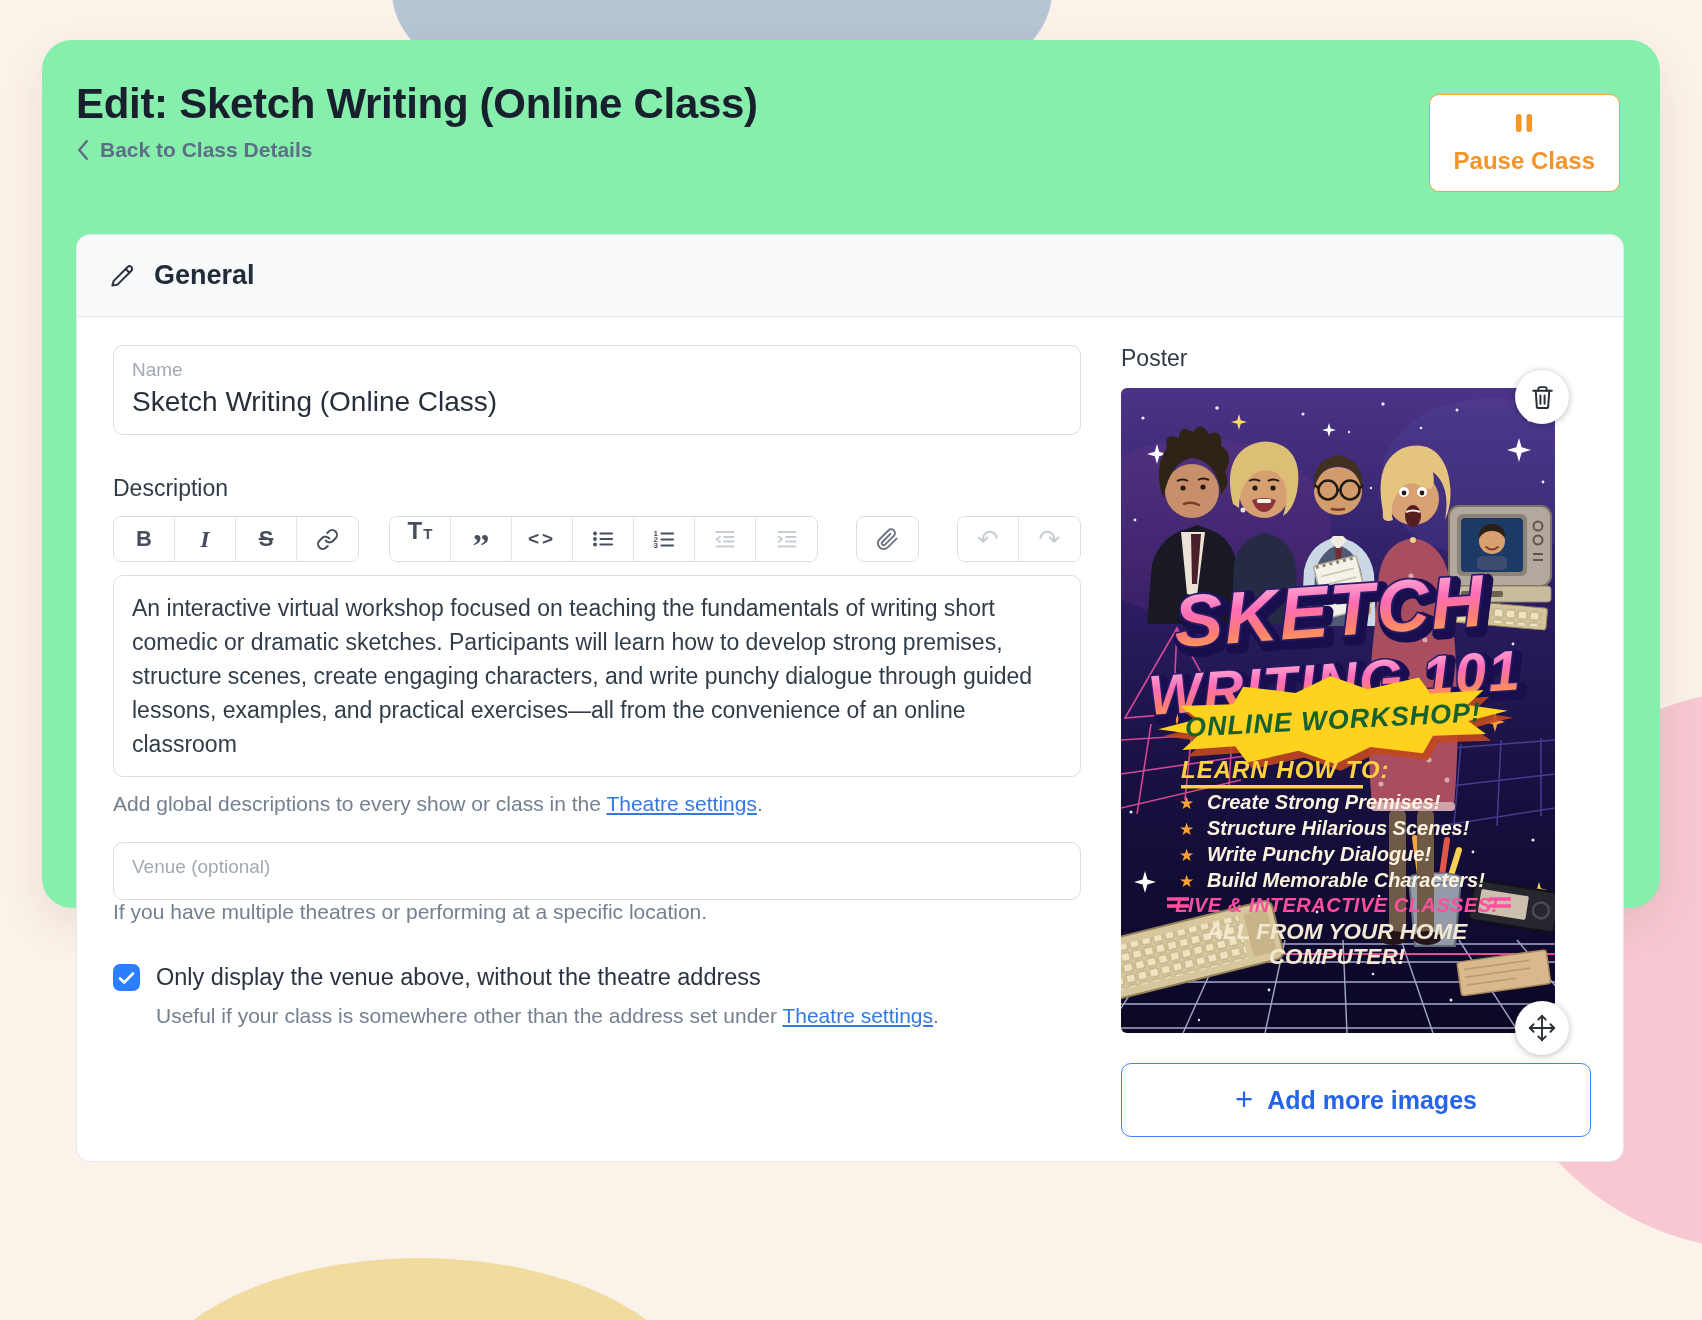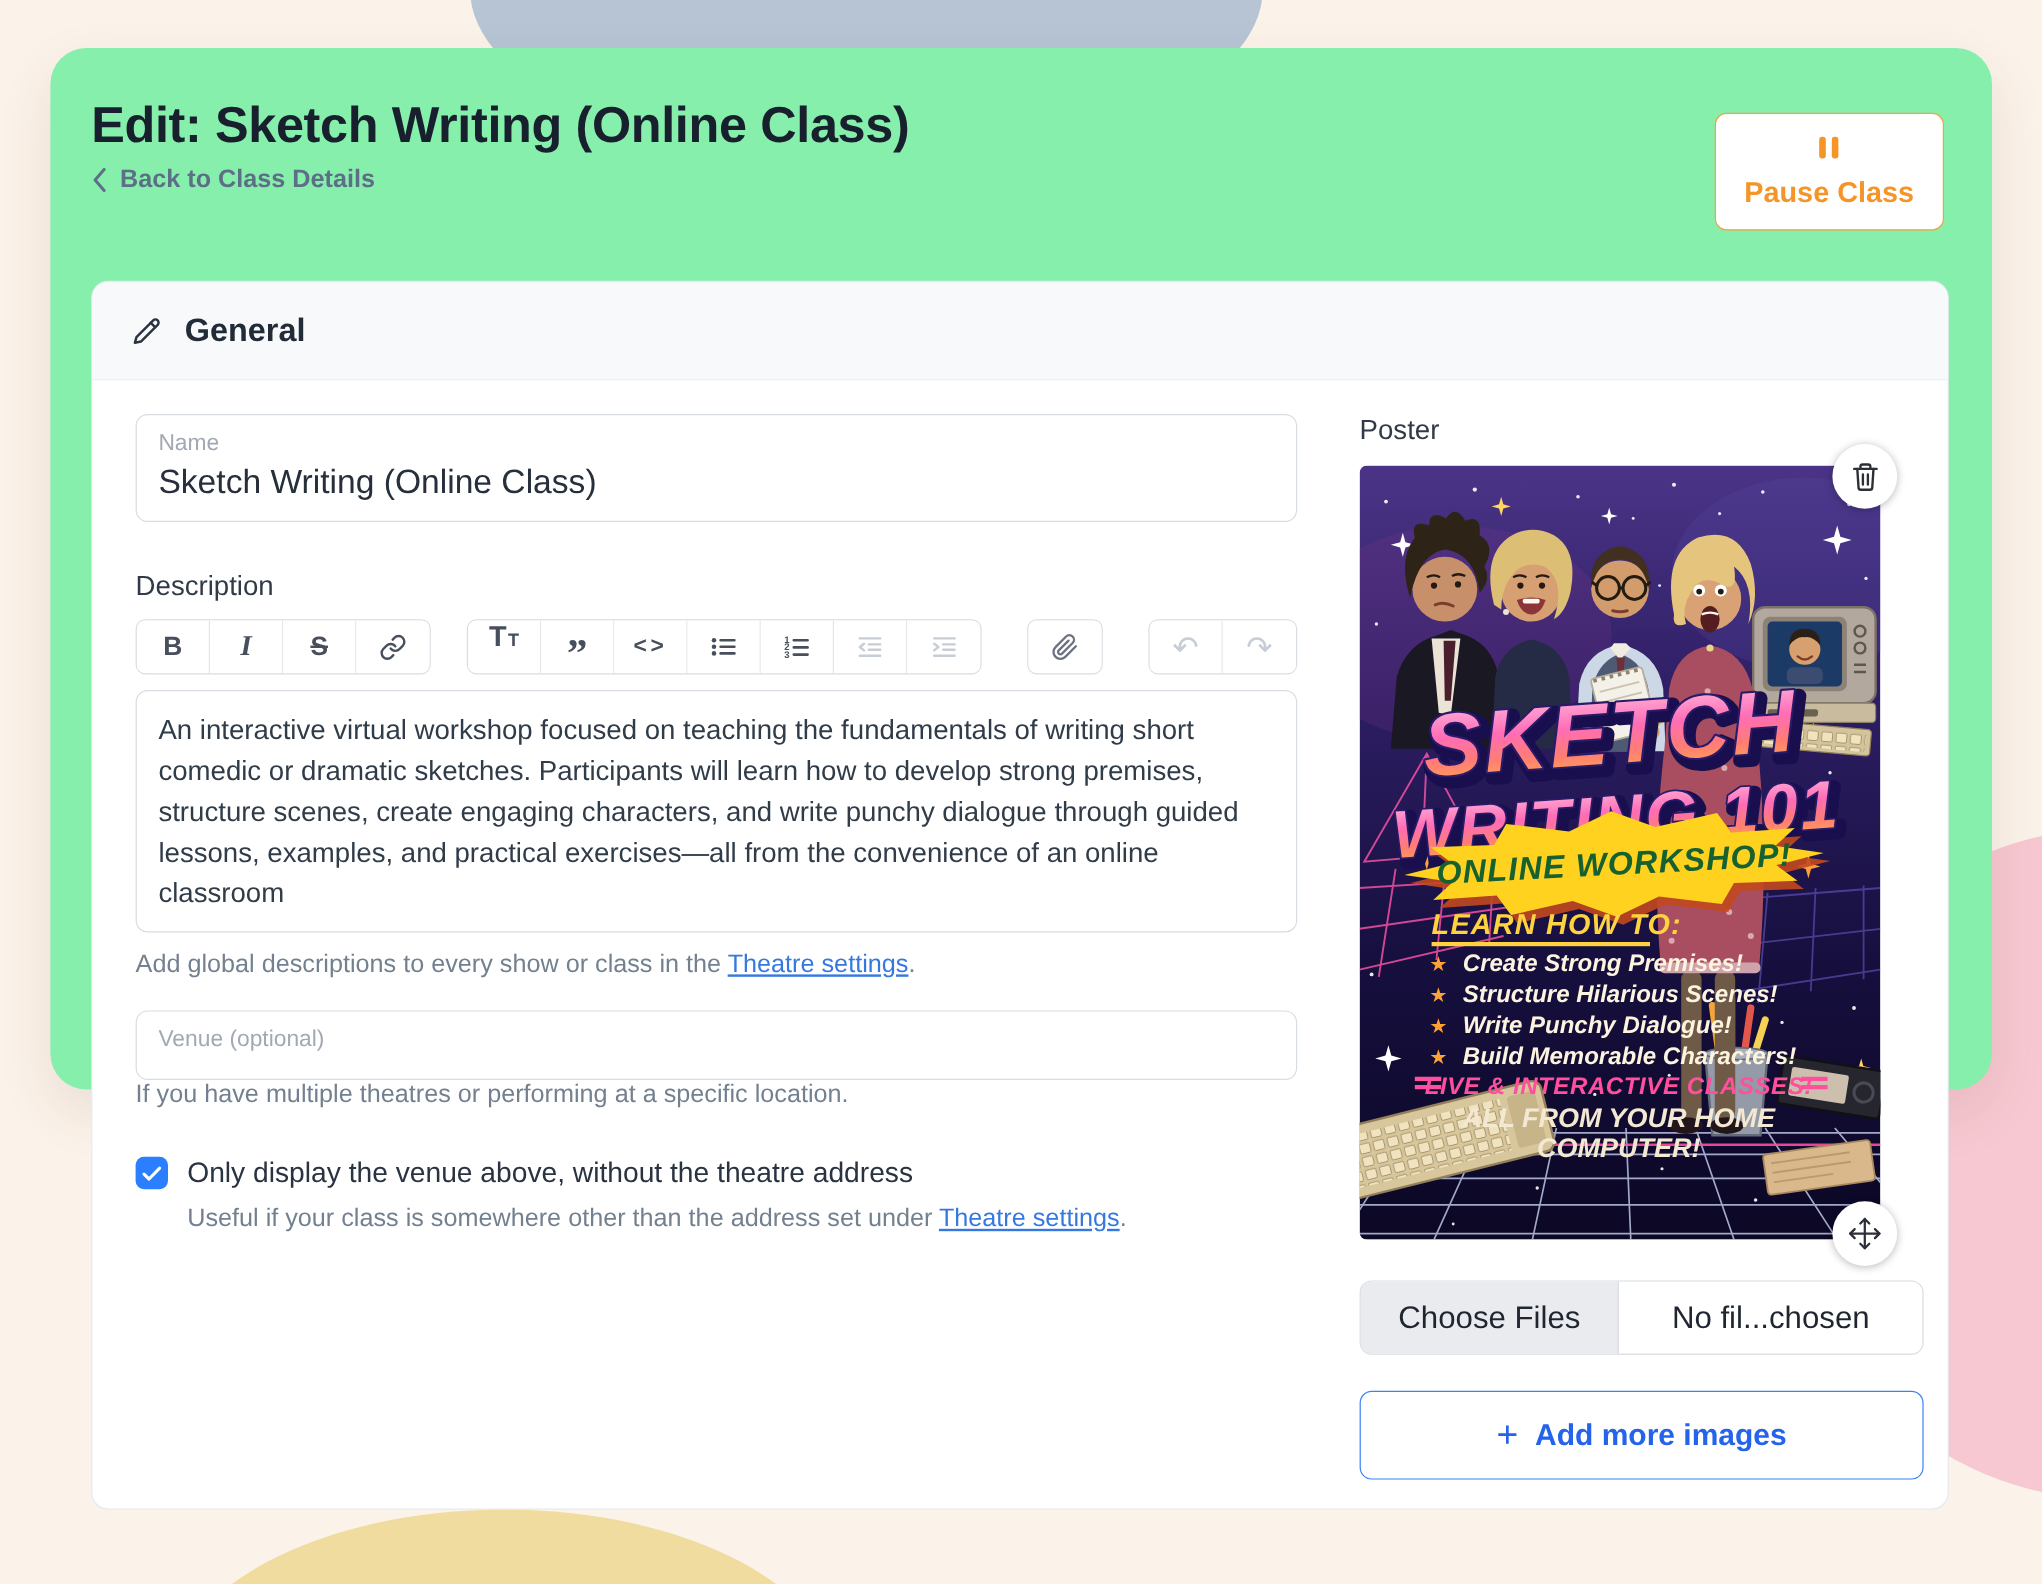--- a/index.html
+++ b/index.html
@@ -23,21 +23,21 @@
   .badge { background:#e1f6f0; color:#12b099; font-size:25px; font-weight:700; padding:13px 22px; border-radius:8px; }
   .btn { display:inline-flex; align-items:center; gap:12px; background:#fff; font-family:inherit; font-size:24px; font-weight:600;
          padding:16px 24px; border-radius:10px; cursor:pointer; }
   .btn-pause  { border:1.5px solid #f6a03a; color:#f59427;flex-direction:column; }
   .btn-archive{ border:1.5px solid #f65f88; color:#f4457a; }
 
   
   .panel { margin:42px 36px 0 34px; border:1px solid #e4e9ef; border-radius:14px; background:#fff; }
   .panel-header { background:#f7f9fb; border-bottom:1px solid #e4e9ef; border-radius:14px 14px 0 0; padding:25px 32px; display:flex; align-items:center; gap:18px; }
   .panel-title { margin:0; font-size:27px; font-weight:700; color:#222b38; }
-  .panel-body { display:grid; grid-template-columns:1fr 470px; gap:52px; padding:28px 36px 24px 36px; }
+  .panel-body { display:grid; grid-template-columns:1fr 470px; gap:40px; padding:28px 36px 24px 36px; }
 
   .field { border:1px solid #d8dde3; border-radius:10px; padding:13px 18px 16px; cursor:text; background:#fff; }
   .field-label { display:block; font-size:19px; color:#a2a9b4; margin-bottom:5px; }
   .field-value { font-size:28px; color:#262f3b; }
   .name-field { margin-bottom:40px; }
 
   .desc-label { font-size:23px; color:#313b48; margin-bottom:14px; }
 
   .toolbar { display:flex; align-items:center; margin-bottom:13px; }
   .tb-group { display:flex; border:1px solid #d8dde3; border-radius:8px; overflow:hidden; background:#fff; margin-right:30px; }
@@ -497,24 +497,20 @@
               </svg>
             </button>
             <button class="round-btn move">
               <svg width="30" height="30" viewBox="0 0 32 32" fill="none" stroke="#2b2f36" stroke-width="2" stroke-linecap="round" stroke-linejoin="round">
                 <path d="M16 3v26M3 16h26"></path>
                   <path d="M12 7l4-4 4 4M12 25l4 4 4-4M7 12l-4 4 4 4M25 12l4 4-4 4"></path>
               </svg>
             </button>
           </div>
 
-          <div class="file-input">
-            <span class="file-btn">Choose Files</span>
-            <span class="file-status">No fil...chosen</span>
-          </div>
 
           <button class="add-more">
             <span class="plus">+</span>
             <span>Add more images</span>
           </button>
         </div>
 
       </div>
     </section>
   </main>

